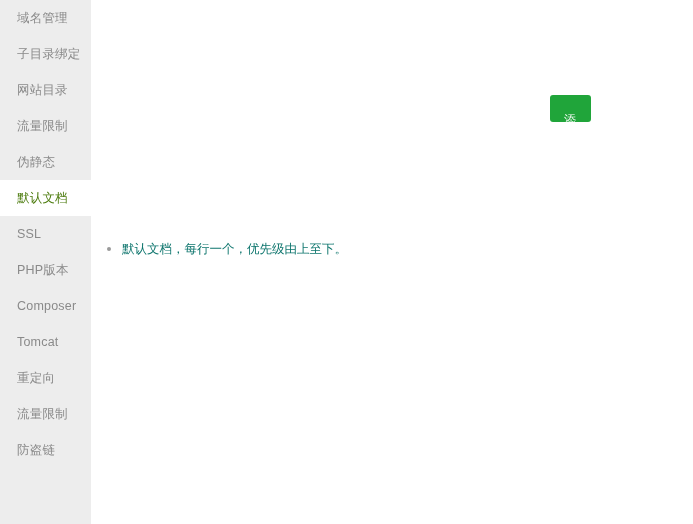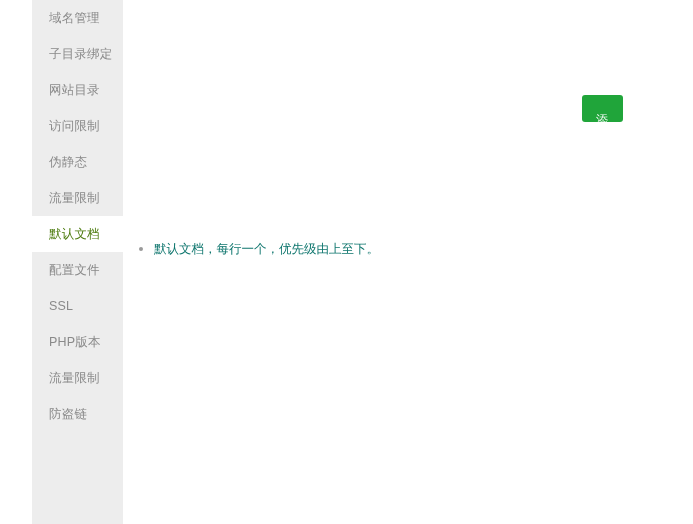--- a/index.html
+++ b/index.html
@@ -14,21 +14,20 @@
     font-family: "Liberation Sans", "DejaVu Sans", sans-serif;
     overflow: hidden;
     position: relative;
   }
 
   .panel {
     display: flex;
     width: 634px;
     height: 524px;
     align-items: stretch;
-    margin-left: 32px;
   }
 
   
   .sidebar {
     width: 91px;
     min-width: 91px;
     background: #ededed;
     height: 524px;
     box-sizing: border-box;
     padding-top: 0;
@@ -131,27 +130,28 @@
 </style>
 </head>
 <body>
 
 <div class="panel">
 
   <nav class="sidebar">
     <div class="sidebar-item"><span>域名管理</span></div>
     <div class="sidebar-item"><span>子目录绑定</span></div>
     <div class="sidebar-item"><span>网站目录</span></div>
-    <div class="sidebar-item"><span>访问限制</span></div>
+    <div class="sidebar-item"><span>流量限制</span></div>
     <div class="sidebar-item"><span>伪静态</span></div>
-    <div class="sidebar-item"><span>流量限制</span></div>
     <div class="sidebar-item active"><span>默认文档</span></div>
-    <div class="sidebar-item"><span>配置文件</span></div>
     <div class="sidebar-item"><span>SSL</span></div>
     <div class="sidebar-item"><span>PHP版本</span></div>
+    <div class="sidebar-item"><span>Composer</span></div>
+    <div class="sidebar-item"><span>Tomcat</span></div>
+    <div class="sidebar-item"><span>重定向</span></div>
     <div class="sidebar-item"><span>流量限制</span></div>
     <div class="sidebar-item"><span>防盗链</span></div>
   </nav>
 
   <section class="content">
 
 
     <button class="add-button">添加</button>
 
     <ul class="hint-list">

